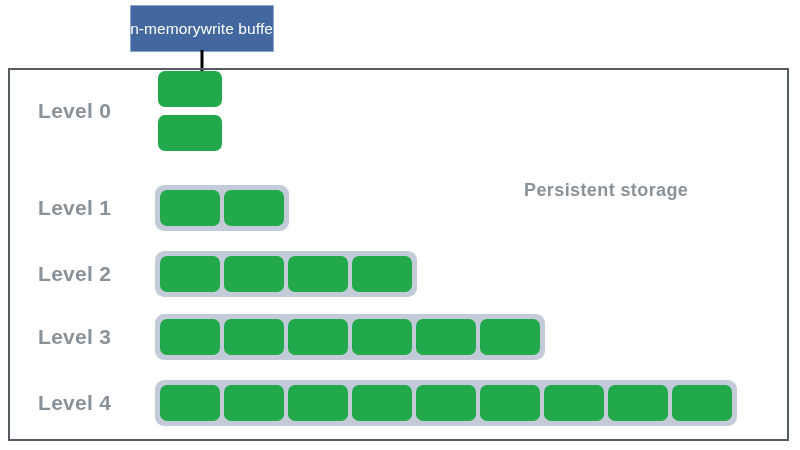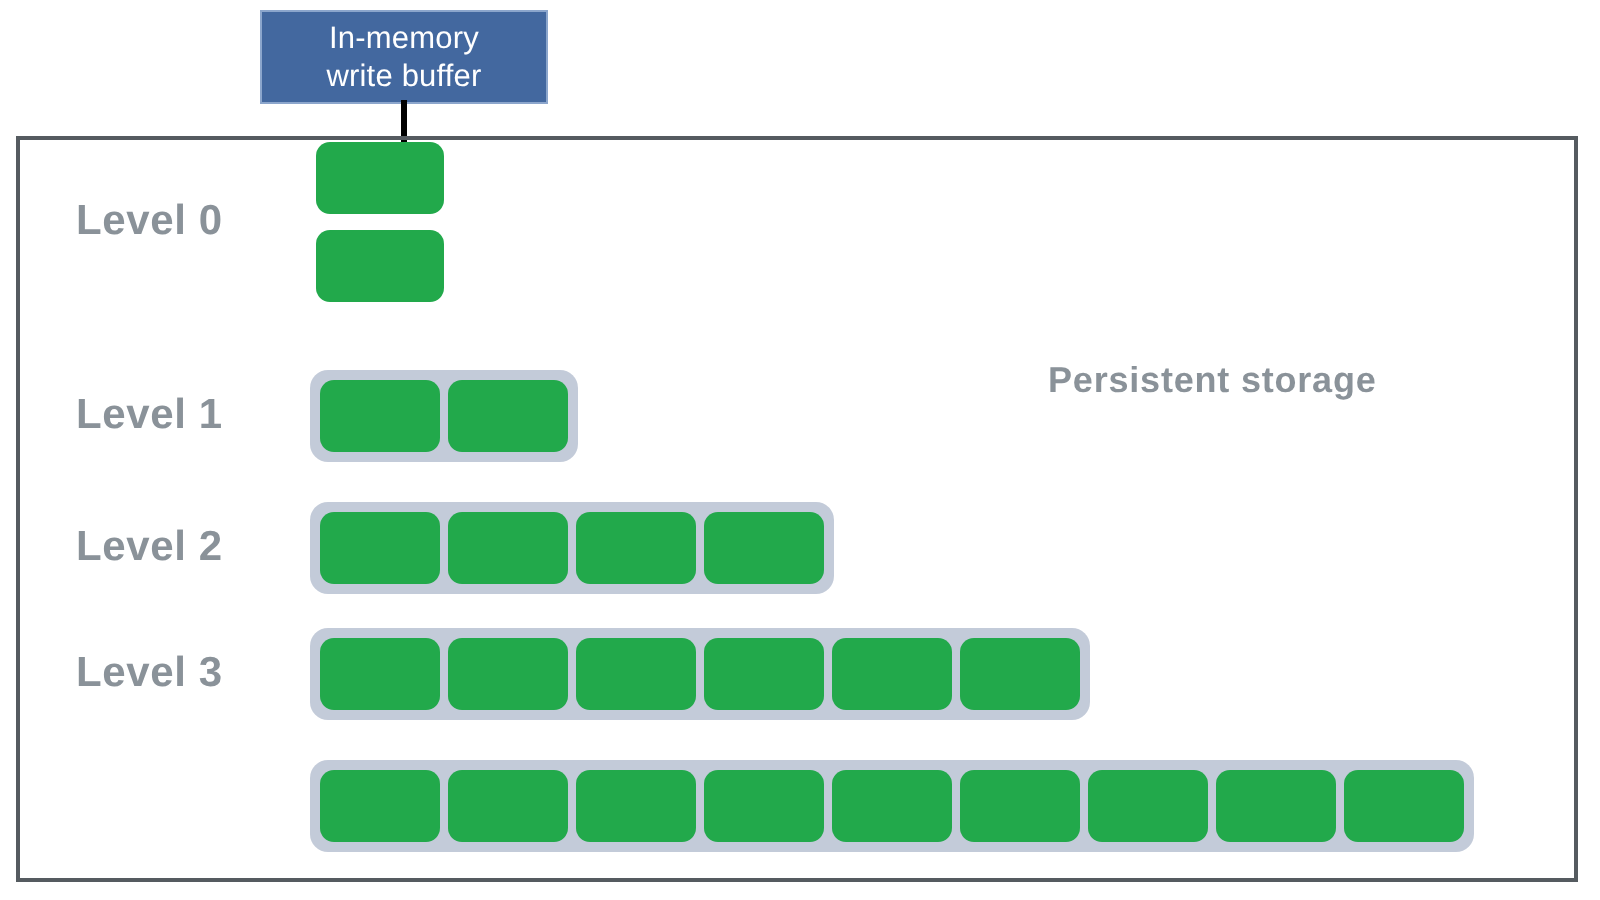--- a/index.html
+++ b/index.html
@@ -19,21 +19,21 @@
   #buffer-box {
     position: absolute;
     left: 130px;
     top: 5px;
     width: 144px;
     height: 47px;
     background: #43689F;
     border: 1px solid #8CA6CC;
     box-sizing: border-box;
     display: flex;
-    flex-direction: column;
+    flex-direction: row;
     align-items: center;
     justify-content: center;
     color: #FFFFFF;
     font-size: 15.5px;
     line-height: 19px;
     letter-spacing: 0.1px;
     text-align: center;
   }
   #buffer-box .bl { display: block; white-space: nowrap; }
 
@@ -172,20 +172,21 @@
       <div class="run-container">
         <div class="sstable"></div>
         <div class="sstable"></div>
         <div class="sstable"></div>
         <div class="sstable"></div>
         <div class="sstable"></div>
         <div class="sstable"></div>
       </div>
     </div>
     <div class="level-row" style="top: 378px;">
+      <div class="level-label">Level 4</div>
       <div class="run-container">
         <div class="sstable"></div>
         <div class="sstable"></div>
         <div class="sstable"></div>
         <div class="sstable"></div>
         <div class="sstable"></div>
         <div class="sstable"></div>
         <div class="sstable"></div>
         <div class="sstable"></div>
         <div class="sstable"></div>

